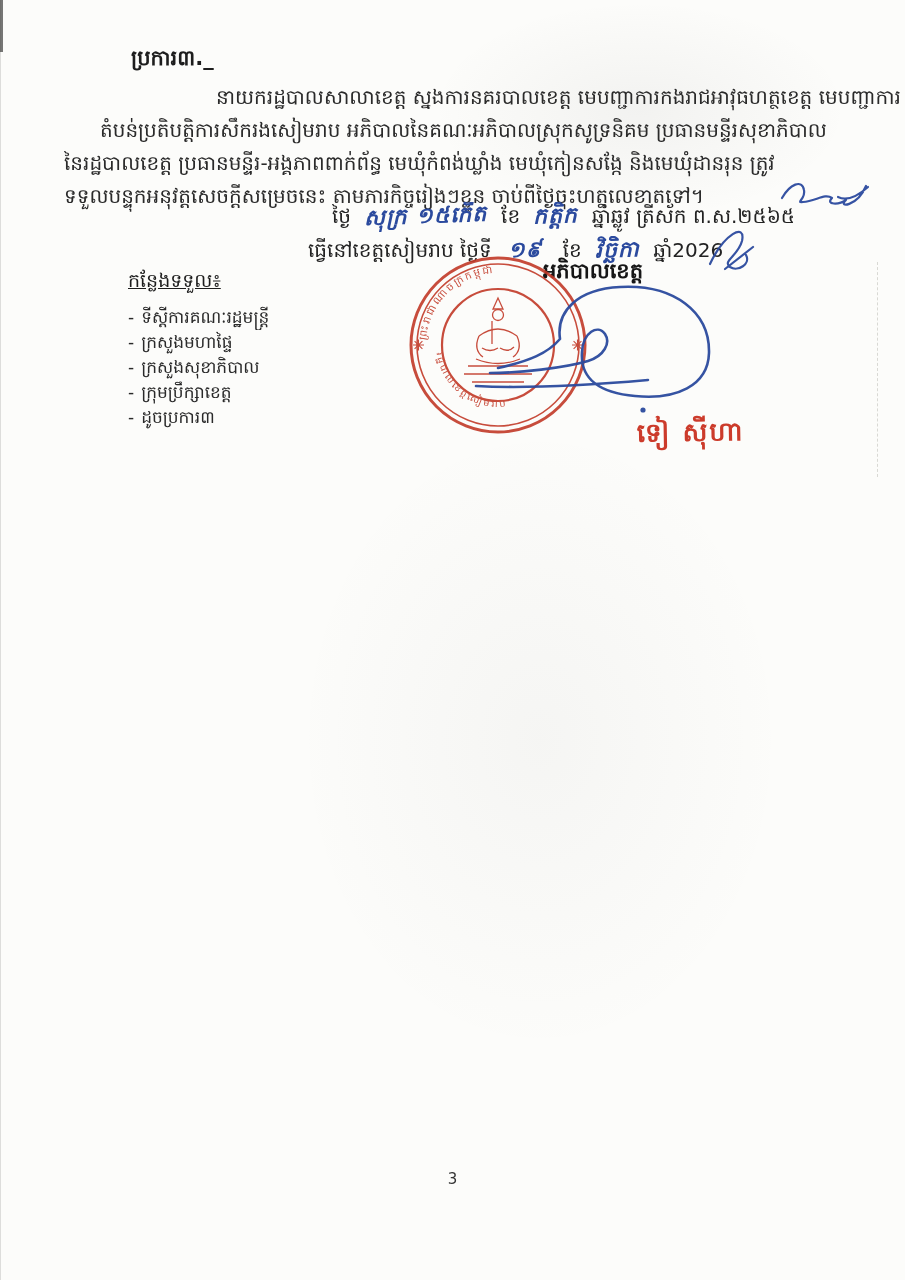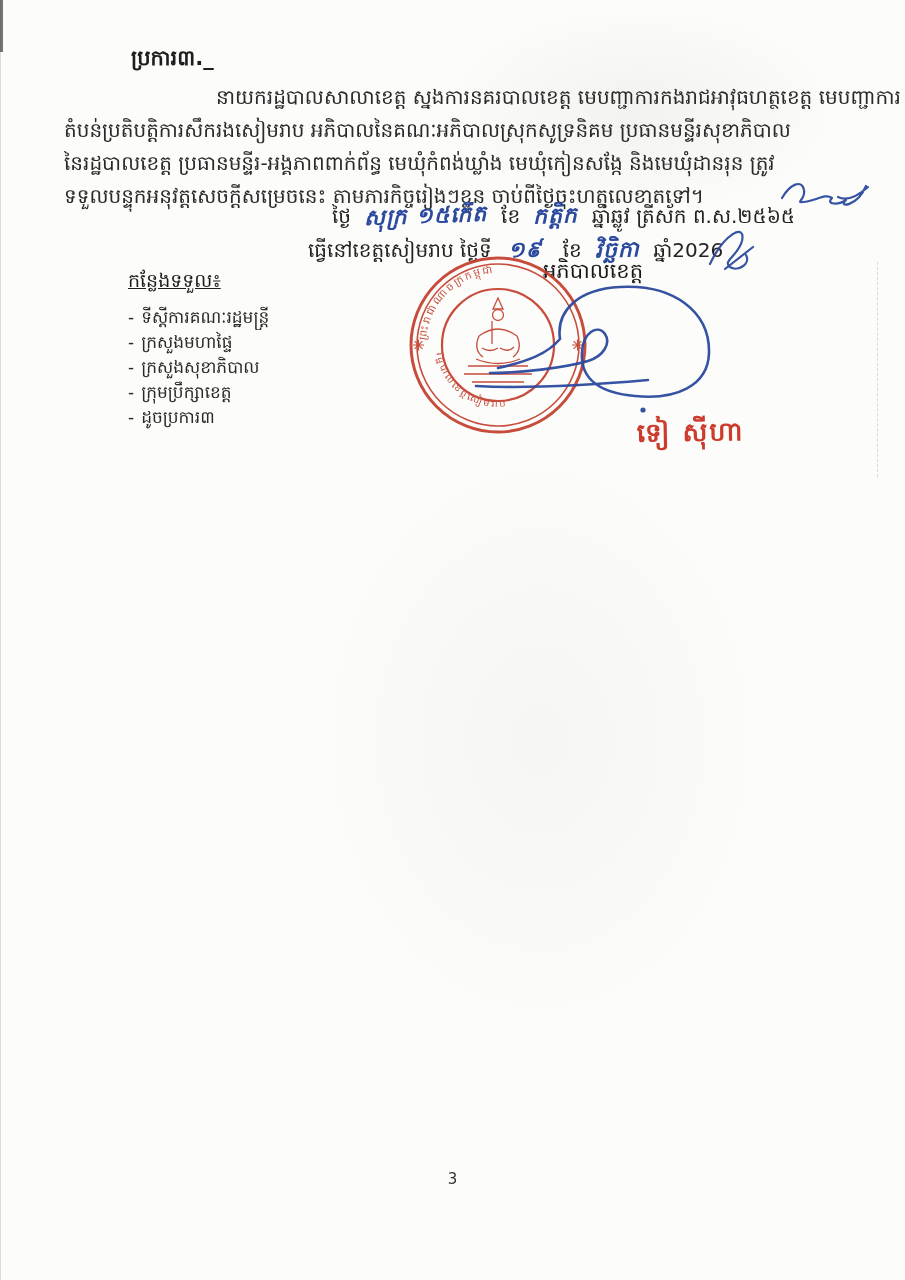--- a/index.html
+++ b/index.html
@@ -25,40 +25,40 @@
     font-size:21px;font-weight:bold;color:#1d1d1d;
     white-space:nowrap;
     text-align:center;
   }
   .body-line{
     position:absolute;left:64px;width:790px;height:34px;
     font-size:20px;color:#2a2a2a;
     white-space:nowrap;overflow:hidden;
   }
   .bl-1{top:84px;left:168px;width:686px;margin-left:48px;}
-  .bl-2{top:117px;}
+  .bl-2{top:117px;margin-left:36px;}
   .bl-3{top:150px;}
   .bl-4{top:183px;width:726px;}
 
   .date-line{
     position:absolute;font-size:20px;color:#222;
     white-space:nowrap;overflow:hidden;max-width:560px;
   }
   .dl-1{left:332px;top:202px;}
   .dl-2{left:308px;top:236px;}
   .hw{
     color:#2b4a9e;font-size:22px;font-weight:bold;font-style:italic;
     display:inline-block;transform:rotate(-2deg);
     margin:0 7px;letter-spacing:1px;
   }
   .hw-day2{margin:0 14px 0 10px;}
 
   .signer-title{
     position:absolute;left:543px;top:257px;
-    font-size:21px;font-weight:normal;color:#161616;white-space:nowrap;
+    font-size:21px;font-weight:bold;color:#161616;white-space:nowrap;
   }
   .signer-name{
     position:absolute;left:637px;top:416px;
     font-size:26px;font-weight:bold;color:#cc3b2b;
     letter-spacing:2px;white-space:nowrap;
     transform:rotate(-1deg);
   }
 
   .cc{position:absolute;left:128px;top:268px;width:270px;}
   .cc-header{

